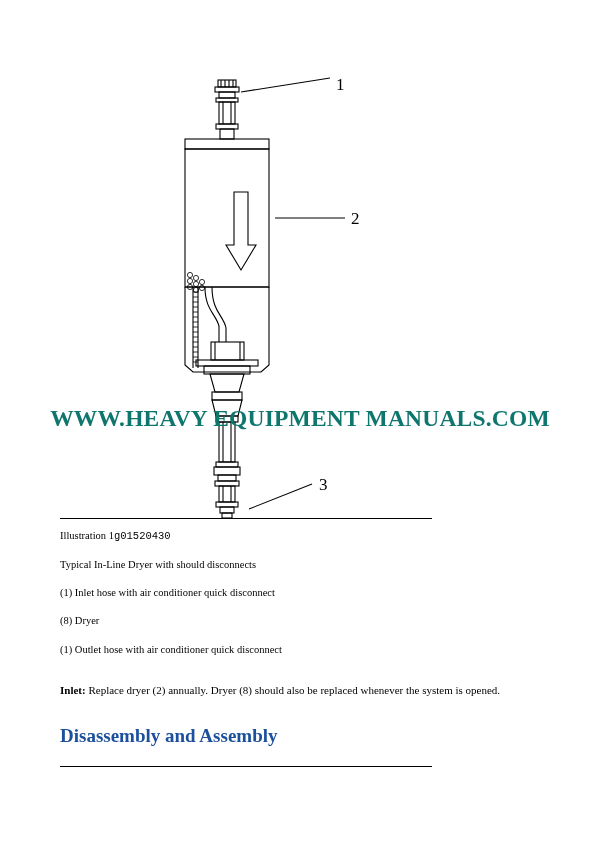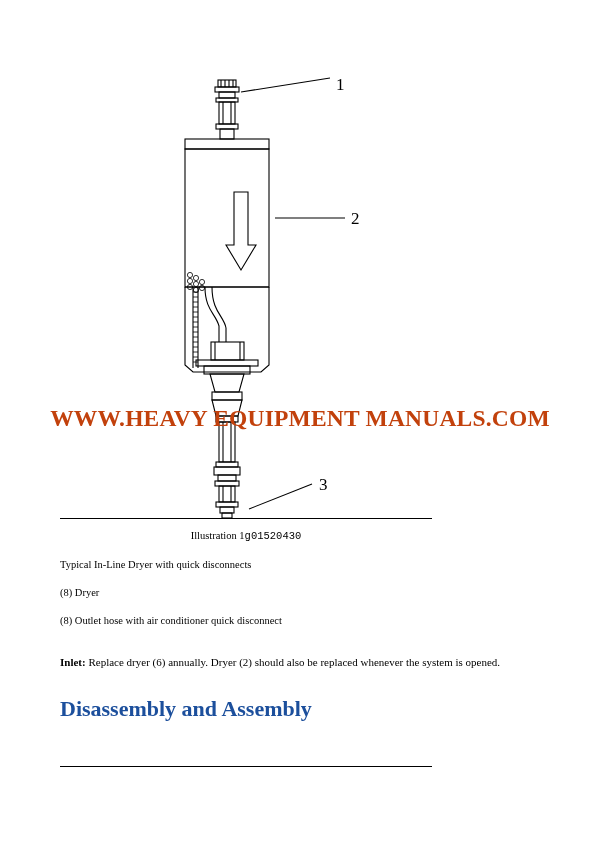--- a/index.html
+++ b/index.html
@@ -29,21 +29,21 @@
     display: block;
   }
 
   
   .watermark {
     position: absolute;
     left: 0;
     top: 405px;
     width: 600px;
     text-align: center;
-    color: #c2410c;
+    color: #0f766e;
     font-family: "Liberation Serif", serif;
     font-weight: bold;
     font-size: 23.5px;
     letter-spacing: 0.2px;
     white-space: nowrap;
   }
 
   
   .textblock {
     position: absolute;
@@ -52,21 +52,21 @@
     width: 372px;
   }
   .rule {
     border: none;
     border-top: 1px solid #000;
     margin: 0;
     height: 0;
   }
   .caption-row {
     display: flex;
-    justify-content: center;
+    justify-content: flex-start;
     align-items: baseline;
     margin-top: 11px;
     font-size: 10.5px;
   }
   .caption-row .label {
     font-size: 10.5px;
   }
   .caption-row .figid {
     font-size: 10.5px;
     font-family: Liberation Mono, monospace;
@@ -88,21 +88,21 @@
     width: 480px;
   }
   .note b {
     font-weight: bold;
   }
   .heading {
     margin-top: 26px;
     color: #1c4f9c;
     font-family: "Liberation Serif", serif;
     font-weight: bold;
-    font-size: 22px;
+    font-size: 19px;
   }
   .bottom-rule {
     position: absolute;
     left: 60px;
     top: 766px;
     width: 372px;
     border-top: 1px solid #000;
   }
 </style>
 </head>
@@ -228,24 +228,25 @@
   <div class="watermark">WWW.HEAVY EQUIPMENT MANUALS.COM</div>
 
   <div class="textblock">
     <hr class="rule">
 
     <div class="caption-row">
       <span class="label">Illustration 1</span>
       <span class="figid">g01520430</span>
     </div>
 
-    <div class="desc">Typical In-Line Dryer with quick disconnects</div>
-
+    <div class="desc">Typical In-Line Dryer with should disconnects</div>
+
+    <div class="legend-item">(1) Inlet hose with air conditioner quick disconnect</div>
     <div class="legend-item">(8) Dryer</div>
-    <div class="legend-item">(8) Outlet hose with air conditioner quick disconnect</div>
-
-    <div class="note"><b>Inlet:</b><span> Replace dryer (6) annually. Dryer (2) should also be replaced whenever the system is opened.</span></div>
+    <div class="legend-item">(1) Outlet hose with air conditioner quick disconnect</div>
+
+    <div class="note"><b>Inlet:</b><span> Replace dryer (2) annually. Dryer (8) should also be replaced whenever the system is opened.</span></div>
 
     <div class="heading">Disassembly and Assembly</div>
   </div>
 
   <div class="bottom-rule"></div>
 </div>
 
 </body></html>

